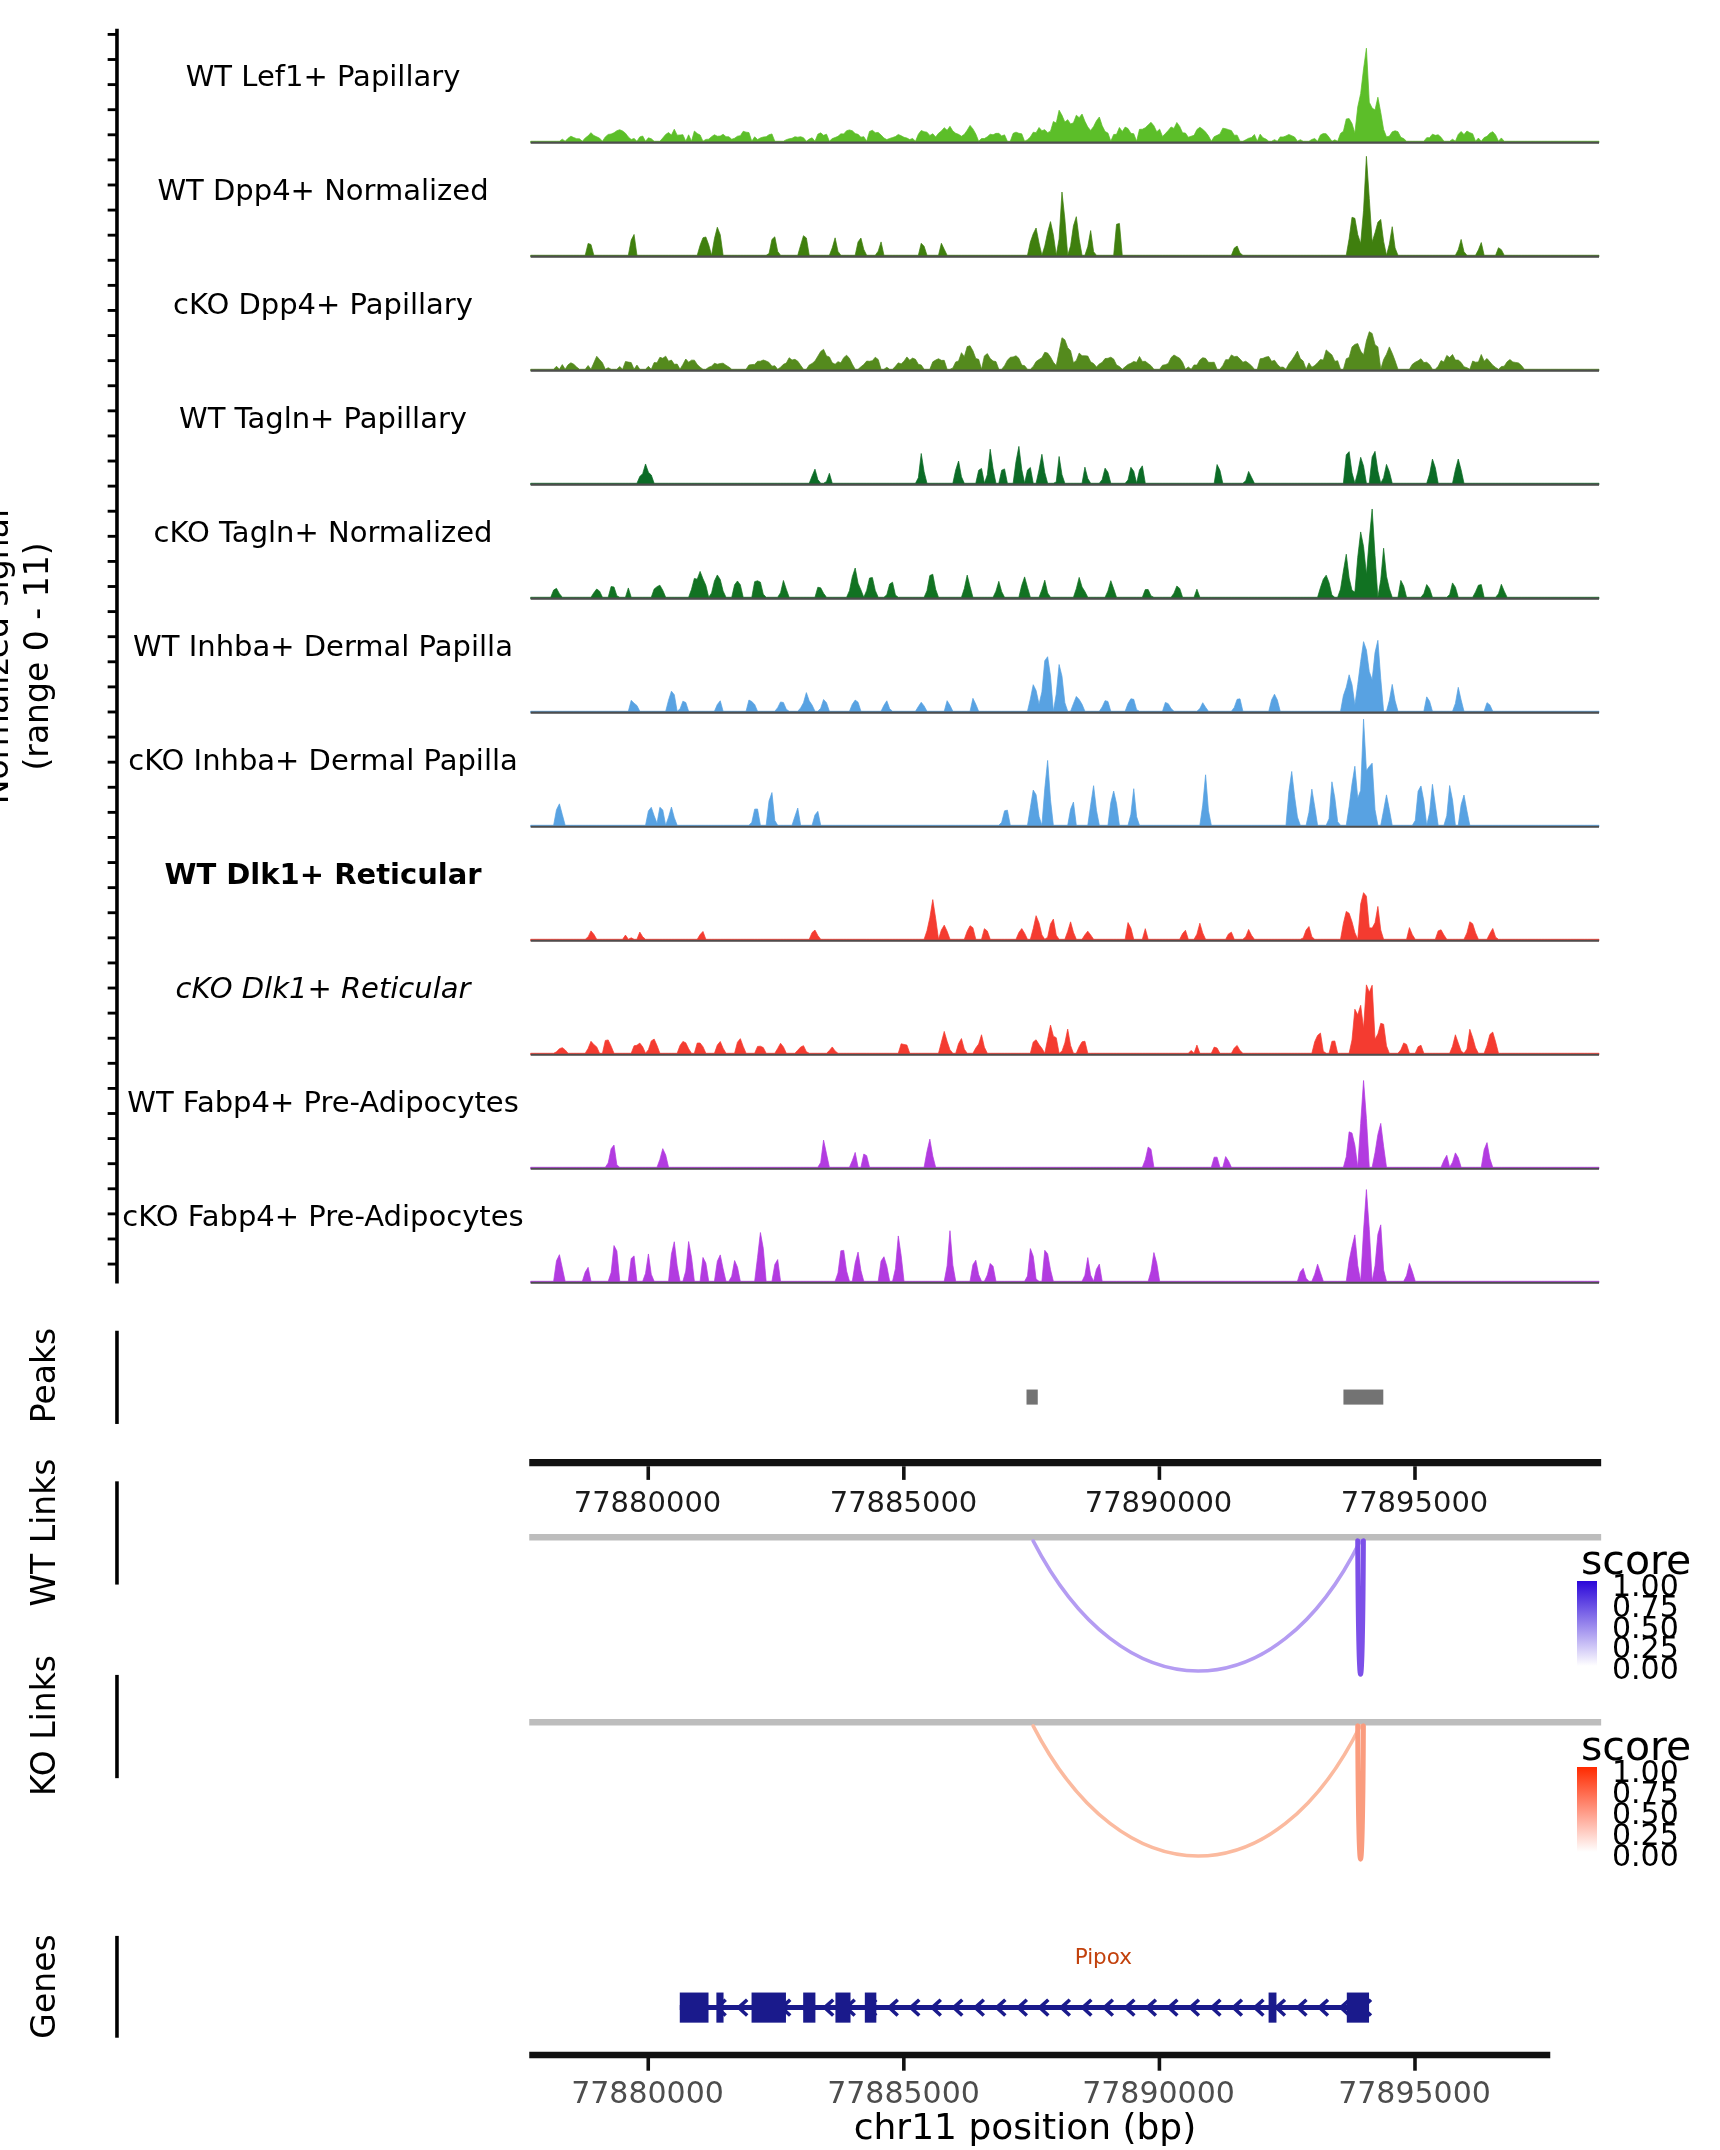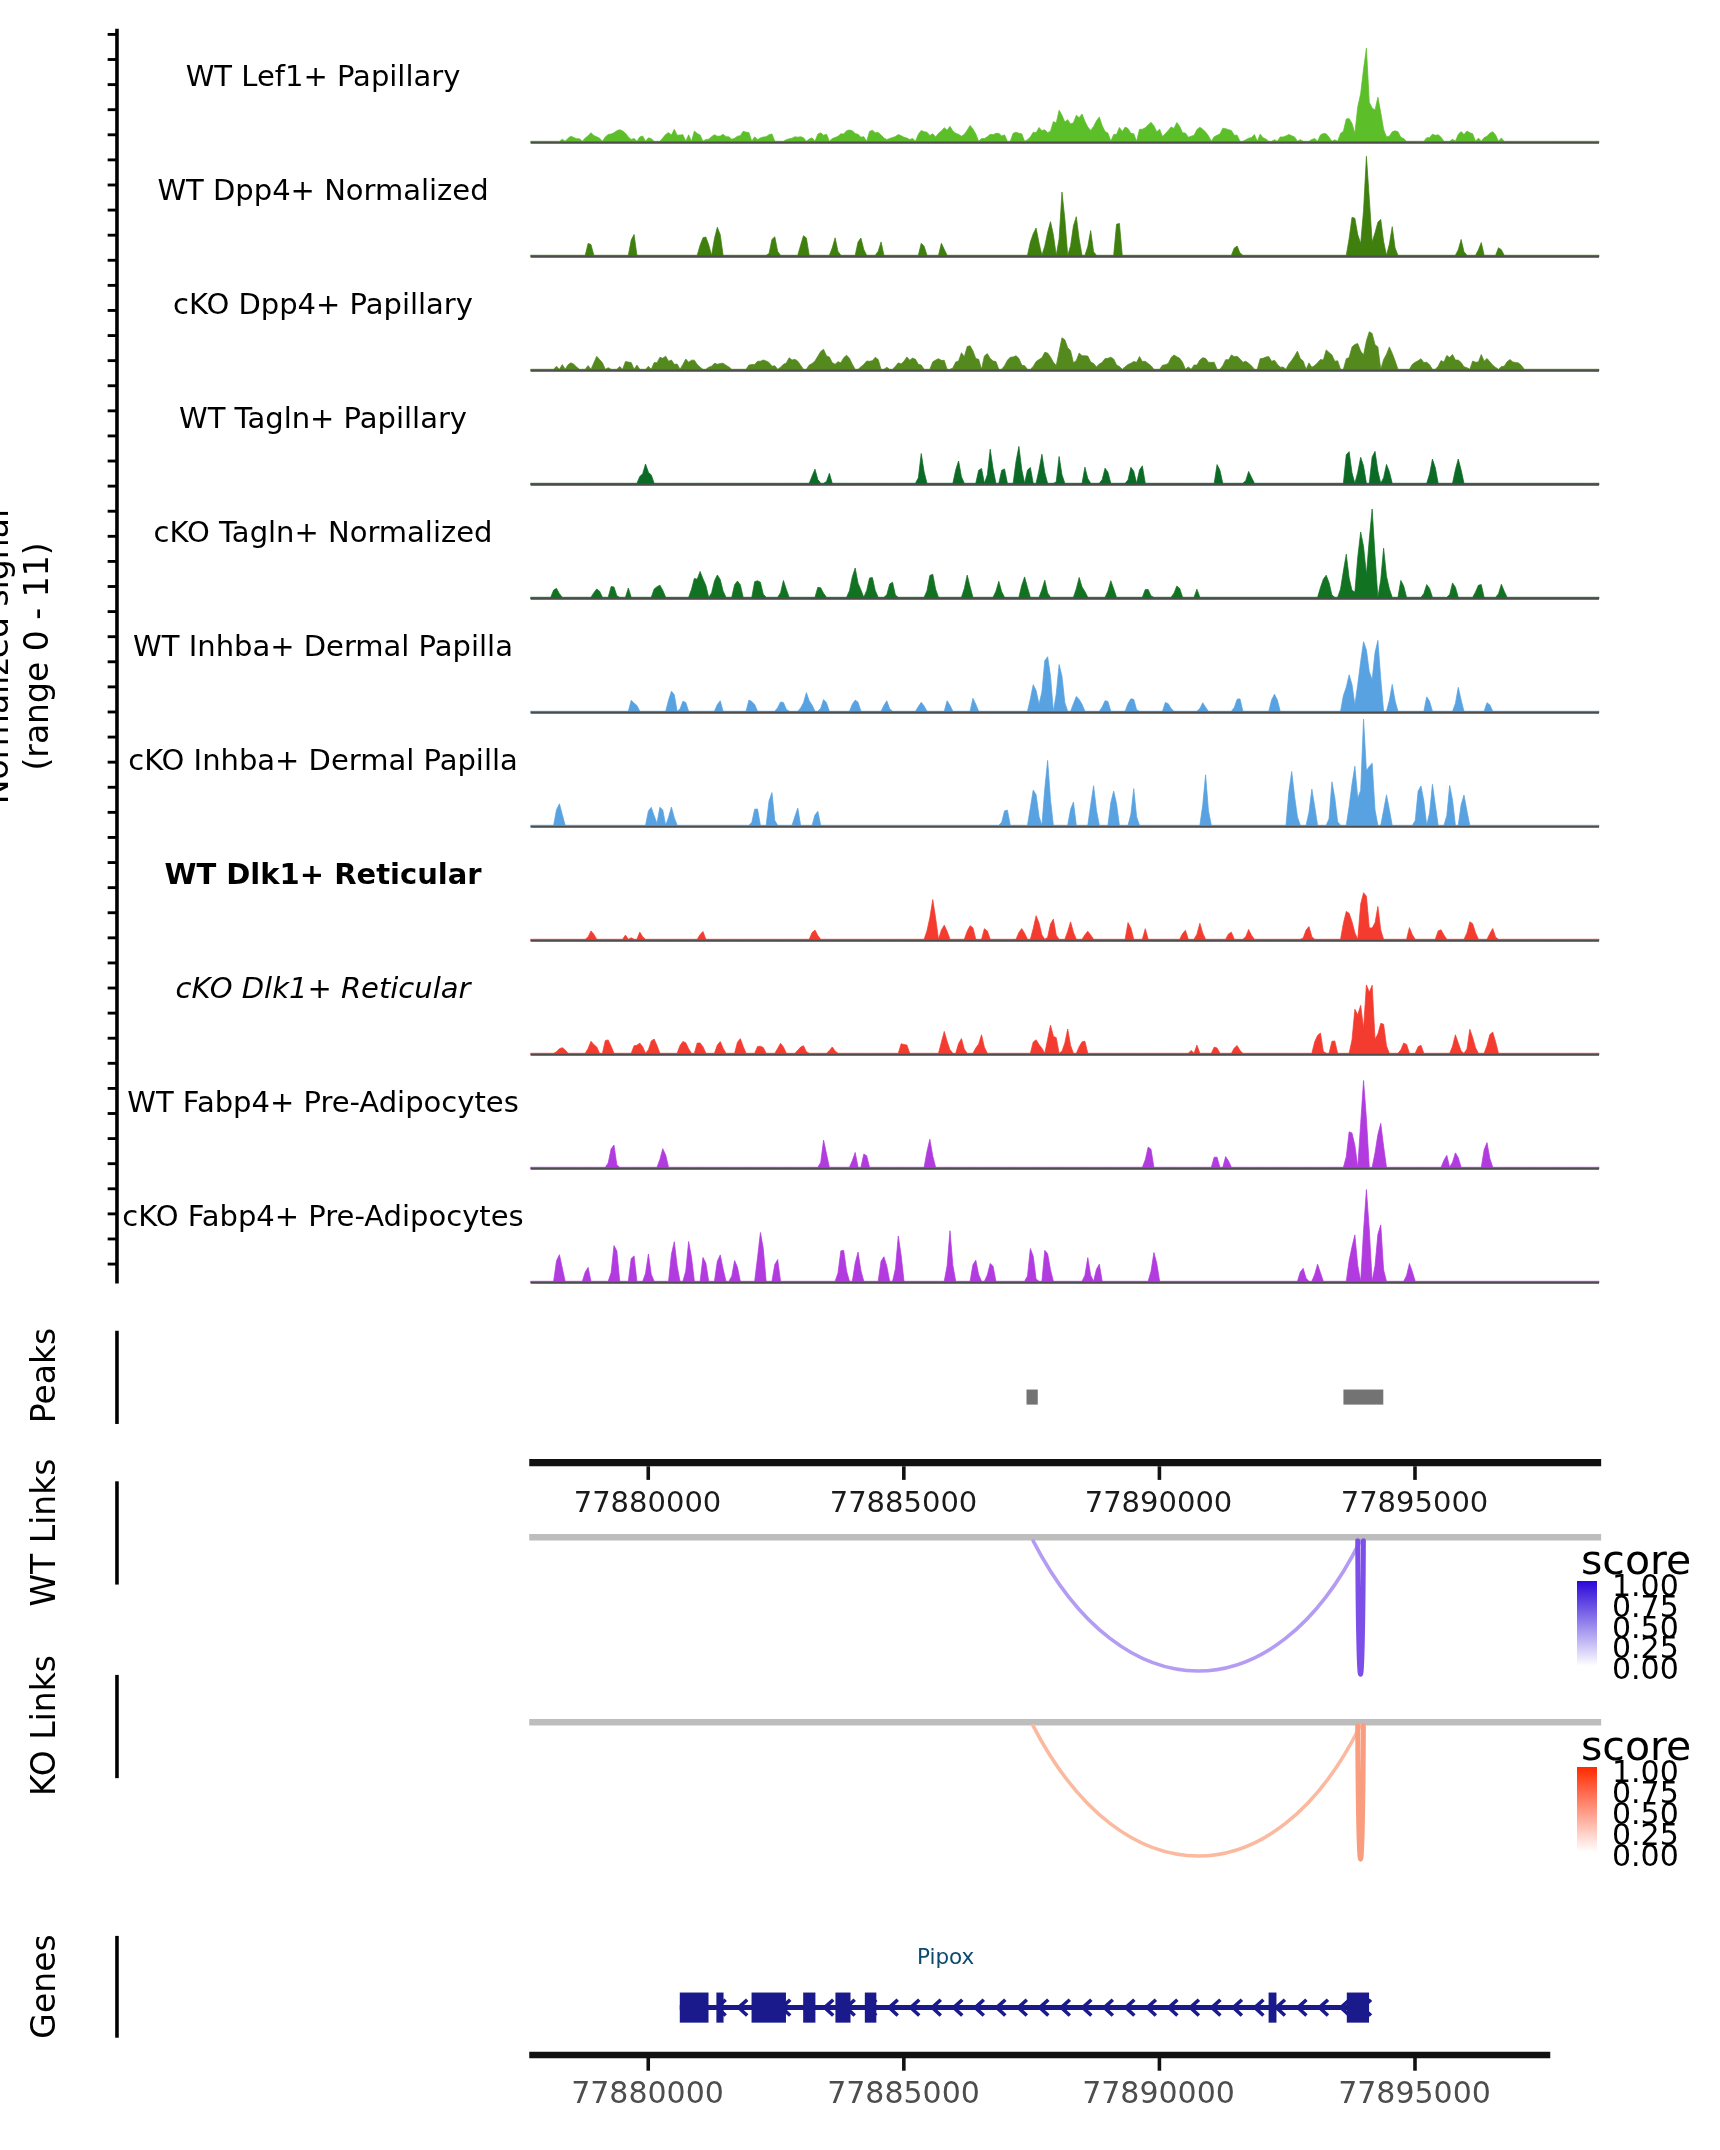--- a/index.html
+++ b/index.html
@@ -13,22 +13,22 @@
   .ylab-inner div{font-size:33px;line-height:40px;color:#000;}
   .seclab{width:287px;margin-left:-143px;margin-top:-20px;text-align:center;
        transform:rotate(-90deg);font-size:33px;color:#000;}
   .track-label{position:absolute;left:108px;width:430px;text-align:center;
        font-size:29px;color:#000;white-space:nowrap;}
   .xtick{position:absolute;width:215px;margin-left:-108px;text-align:center;white-space:nowrap;}
   .xtick.top{font-size:29px;color:#1a1a1a;}
   .xtick.bot{font-size:30px;color:#4d4d4d;}
   .xtitle{left:1025px;top:2106px;width:574px;margin-left:-287px;text-align:center;
        font-size:36px;color:#000;}
-  .gene-name{left:1025px;top:1944px;width:215px;margin-left:-108px;text-align:left;
-       font-size:21.5px;color:#0c4a6e;}
+  .gene-name{left:1025px;top:1944px;width:215px;margin-left:-108px;text-align:right;
+       font-size:21.5px;color:#c2410c;}
   .legend-title{font-size:41px;color:#000;}
   .legend-bar{position:absolute;width:20px;height:85px;}
   .legend-tick{position:absolute;font-size:30px;color:#000;line-height:32px;}
 </style>
 </head>
 <body>
 
 <div class="fig">
 
   <svg id="plot" width="1721" height="2151" viewBox="0 0 2400 3000">
@@ -224,14 +224,15 @@
   <div id="ko-legend-ticks">
       <span class="legend-tick" style="left: 1612px; top: 1756px;">1.00</span>
       <span class="legend-tick" style="left: 1612px; top: 1777px;">0.75</span>
       <span class="legend-tick" style="left: 1612px; top: 1798px;">0.50</span>
       <span class="legend-tick" style="left: 1612px; top: 1819px;">0.25</span>
       <span class="legend-tick" style="left: 1612px; top: 1840px;">0.00</span>
     </div>
 
   <div class="abs gene-name">Pipox</div>
 
+  <div class="abs xtitle">chr11 position (bp)</div>
 </div>
 
 
 </body></html>

